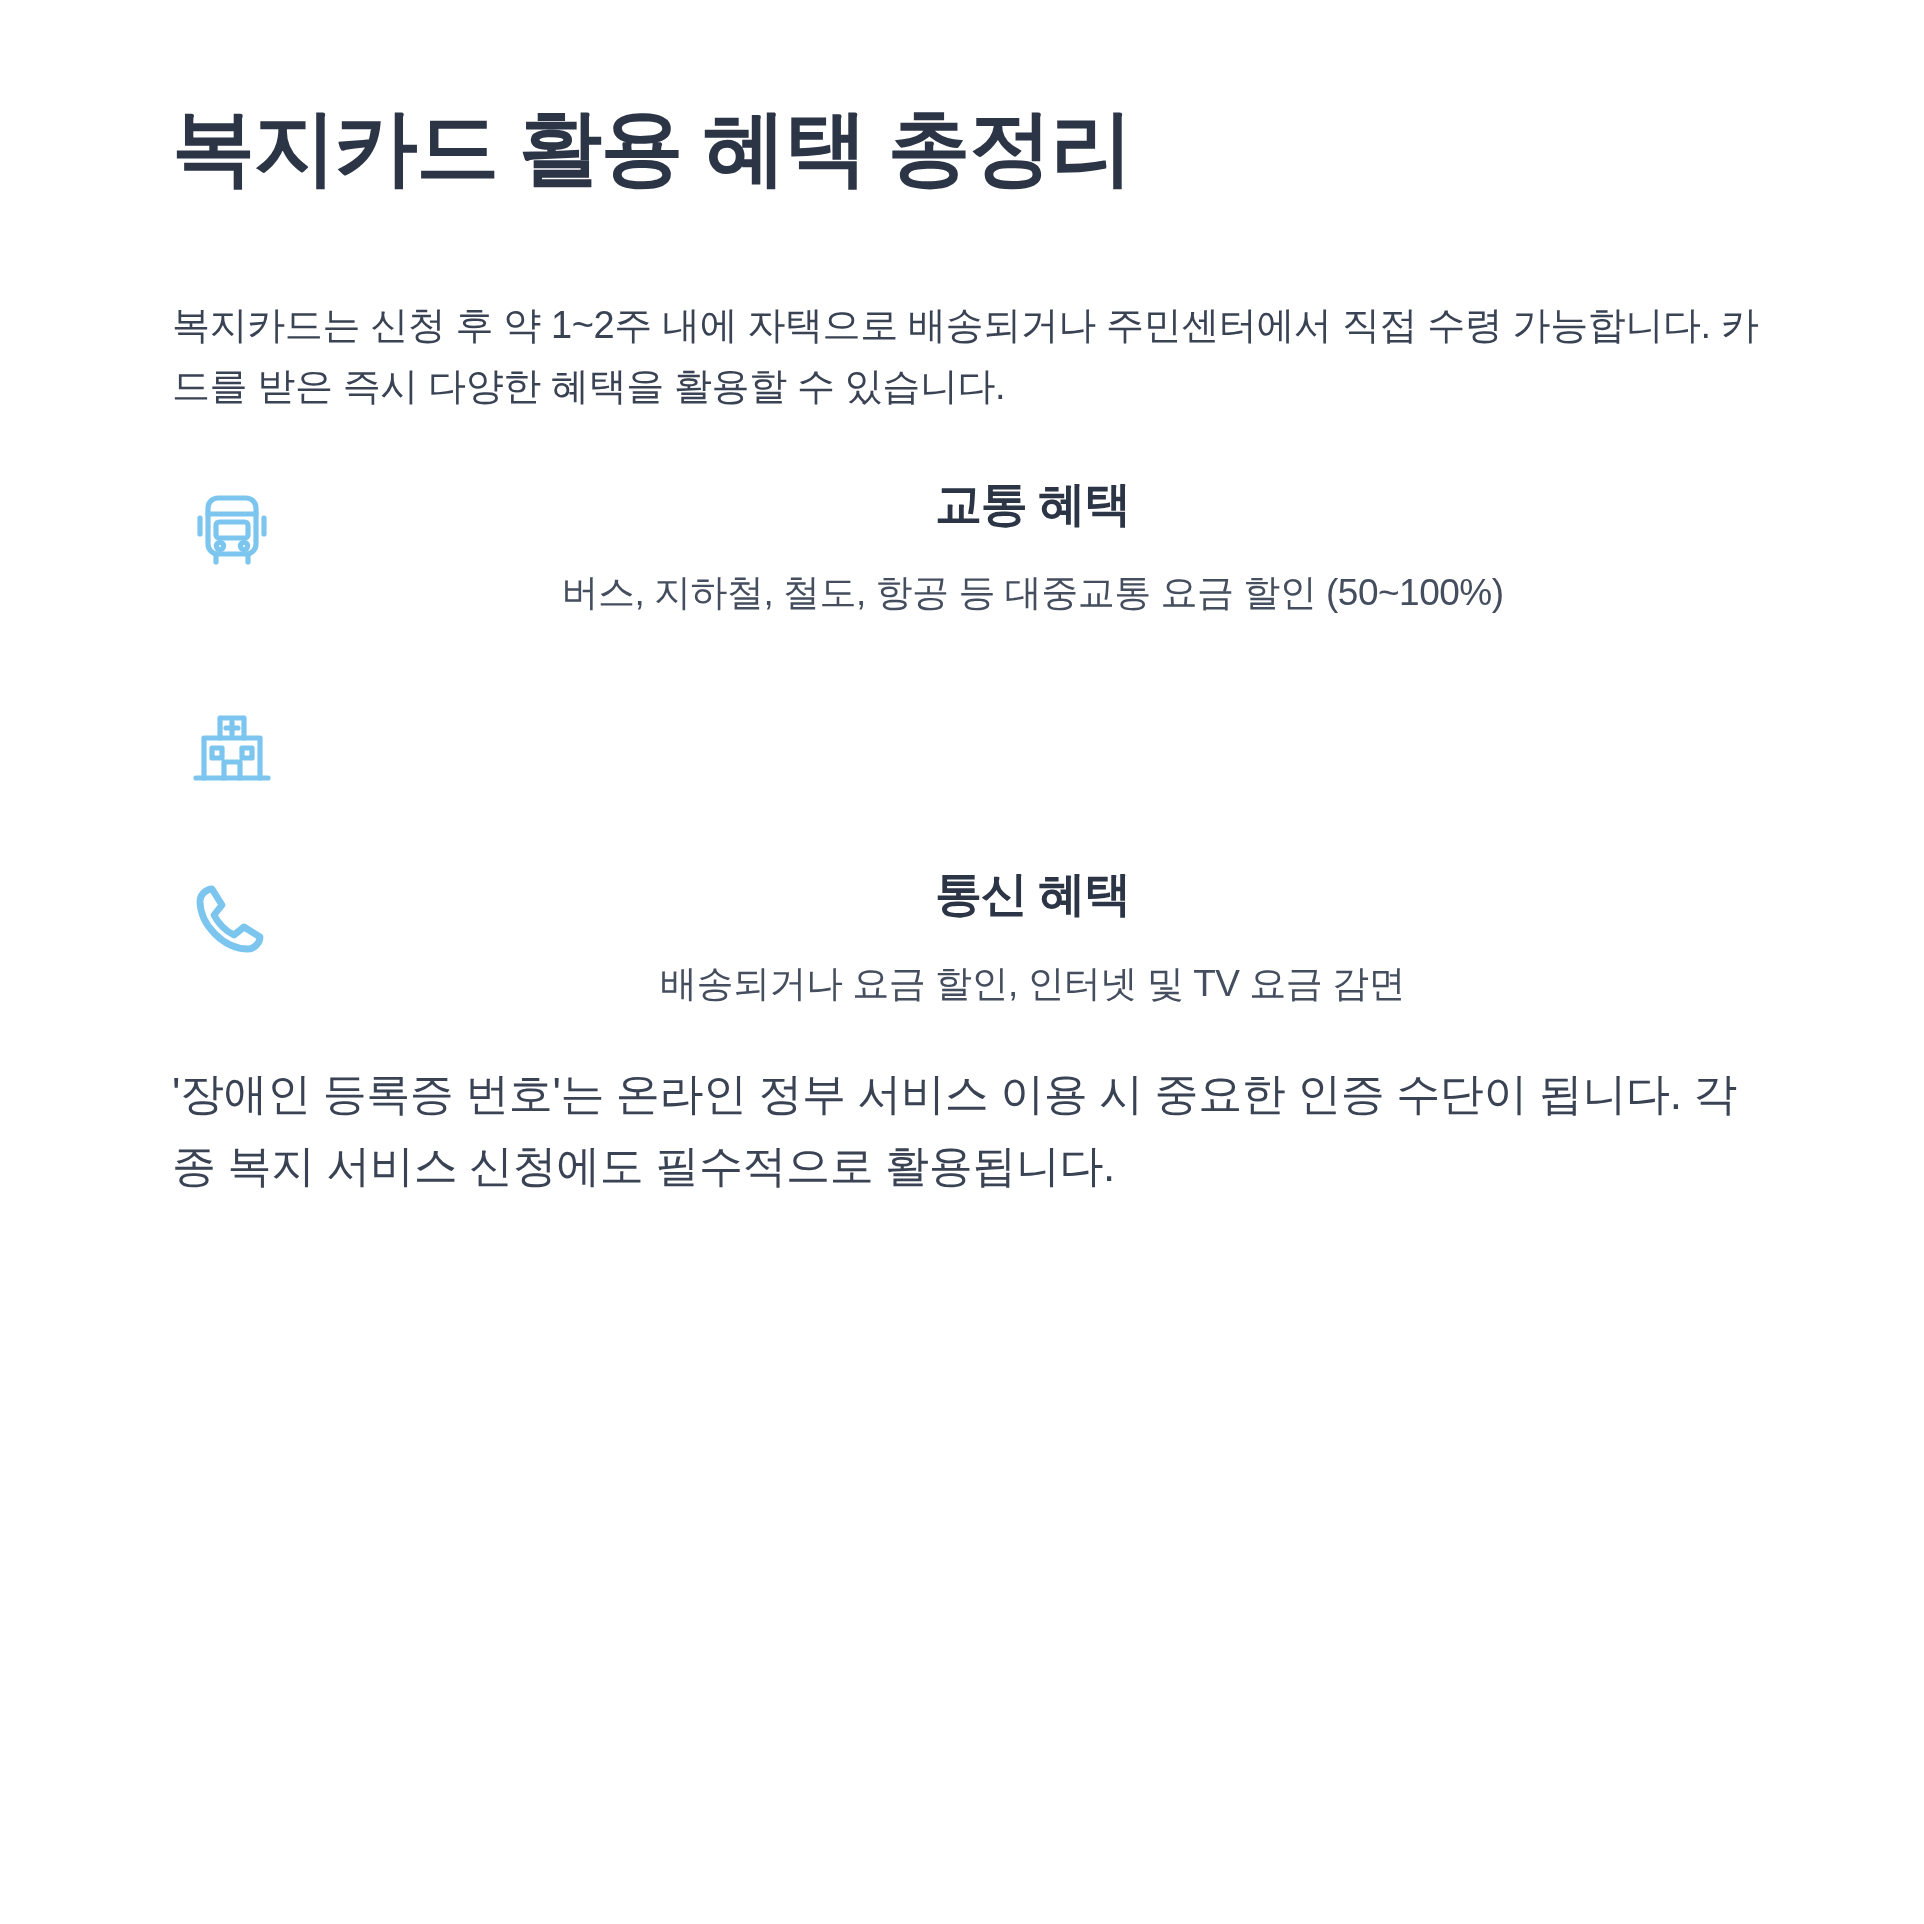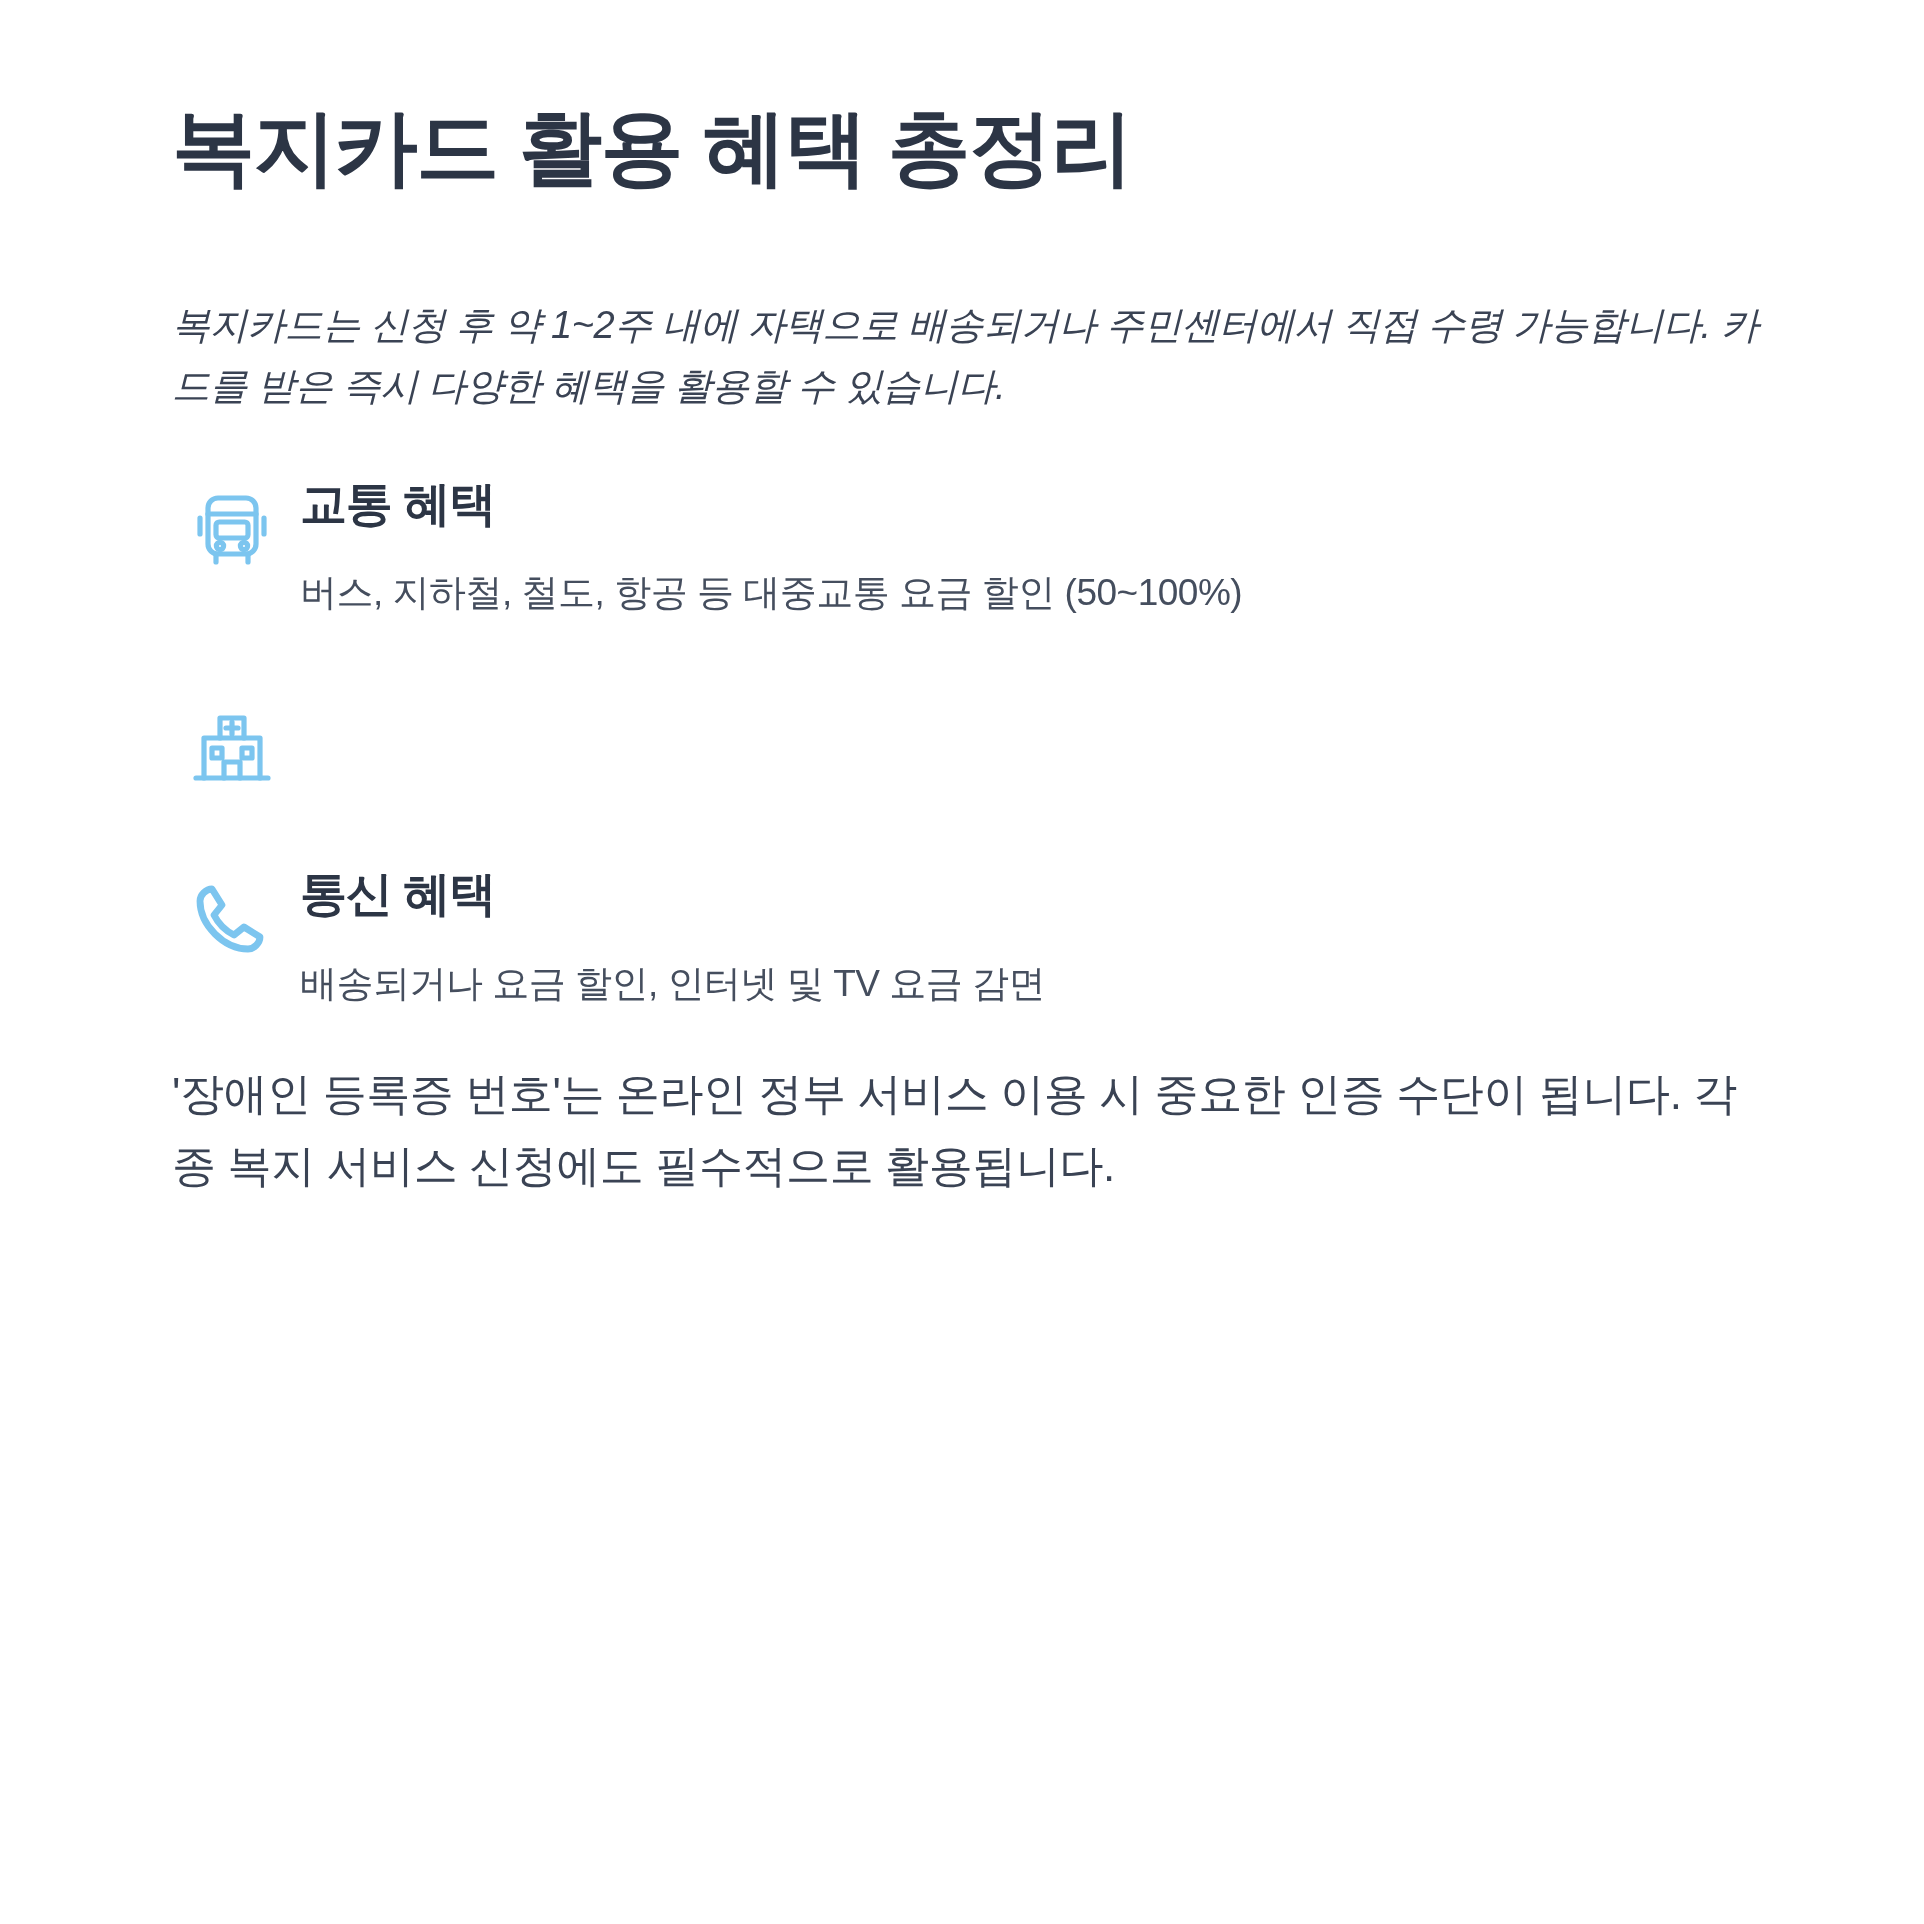--- a/index.html
+++ b/index.html
@@ -29,21 +29,20 @@
     margin: 0;
     line-height: 1.25;
   }
   .intro {
     margin-top: 95px;
     font-size: 38px;
     line-height: 1.62;
     color: #3a4354;
     letter-spacing: -0.4px;
     max-width: 1596px;
-    font-style: italic;
   }
   .benefits {
     margin-top: 58px;
   }
   .benefit {
     display: flex;
     align-items: flex-start;
     margin-bottom: 72px;
   }
   .benefit:last-child {
@@ -56,20 +55,21 @@
     display: flex;
     justify-content: center;
     align-items: flex-start;
   }
   .icon-wrap svg {
     display: block;
   }
   .benefit-body {
     padding-left: 8px;
     flex: 1;
+    text-align: center;
   }
   .benefit-heading {
     font-size: 47px;
     font-weight: 700;
     color: #2c3545;
     letter-spacing: -1.2px;
     line-height: 1.2;
     margin: 0;
   }
   .benefit-desc {

